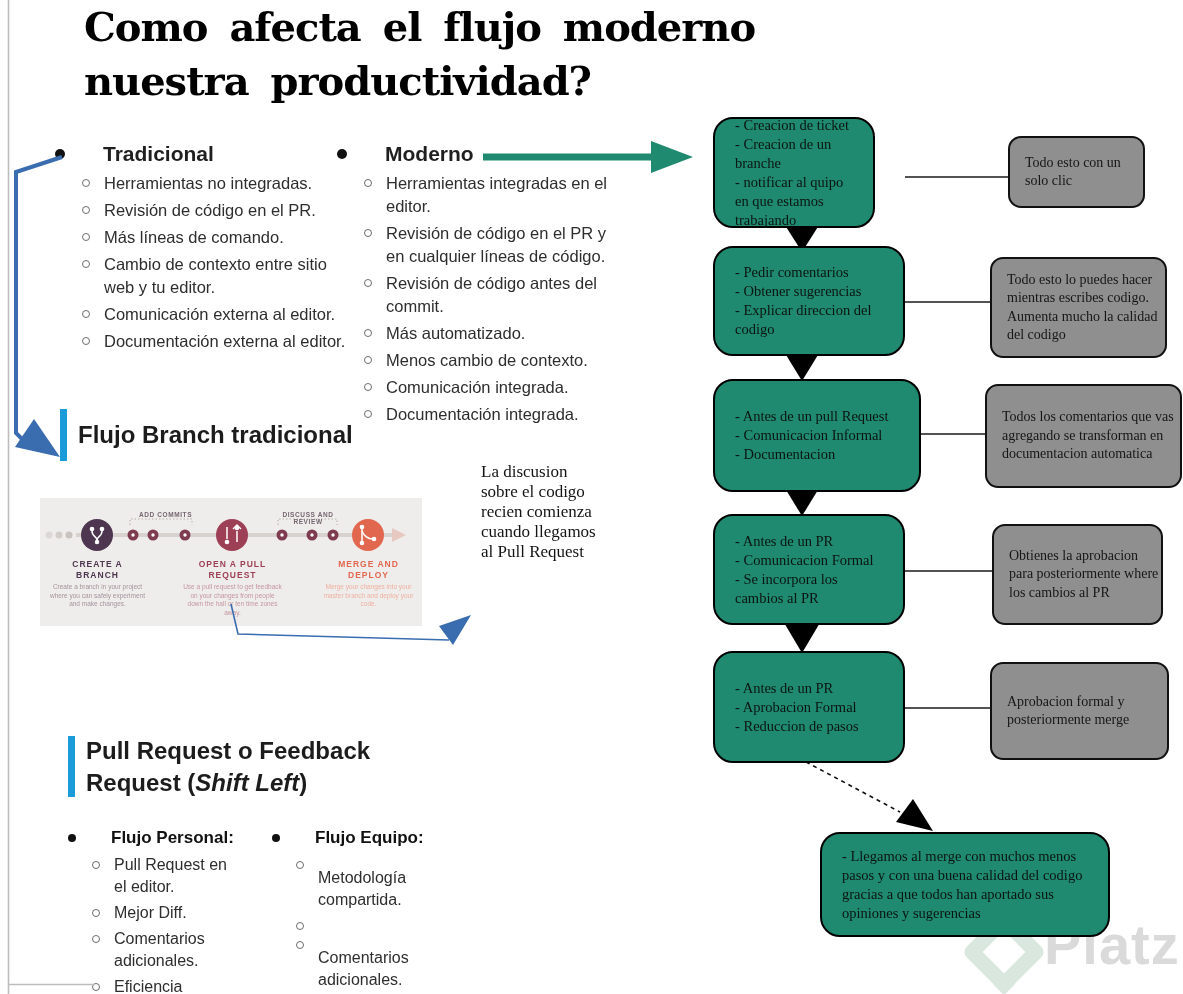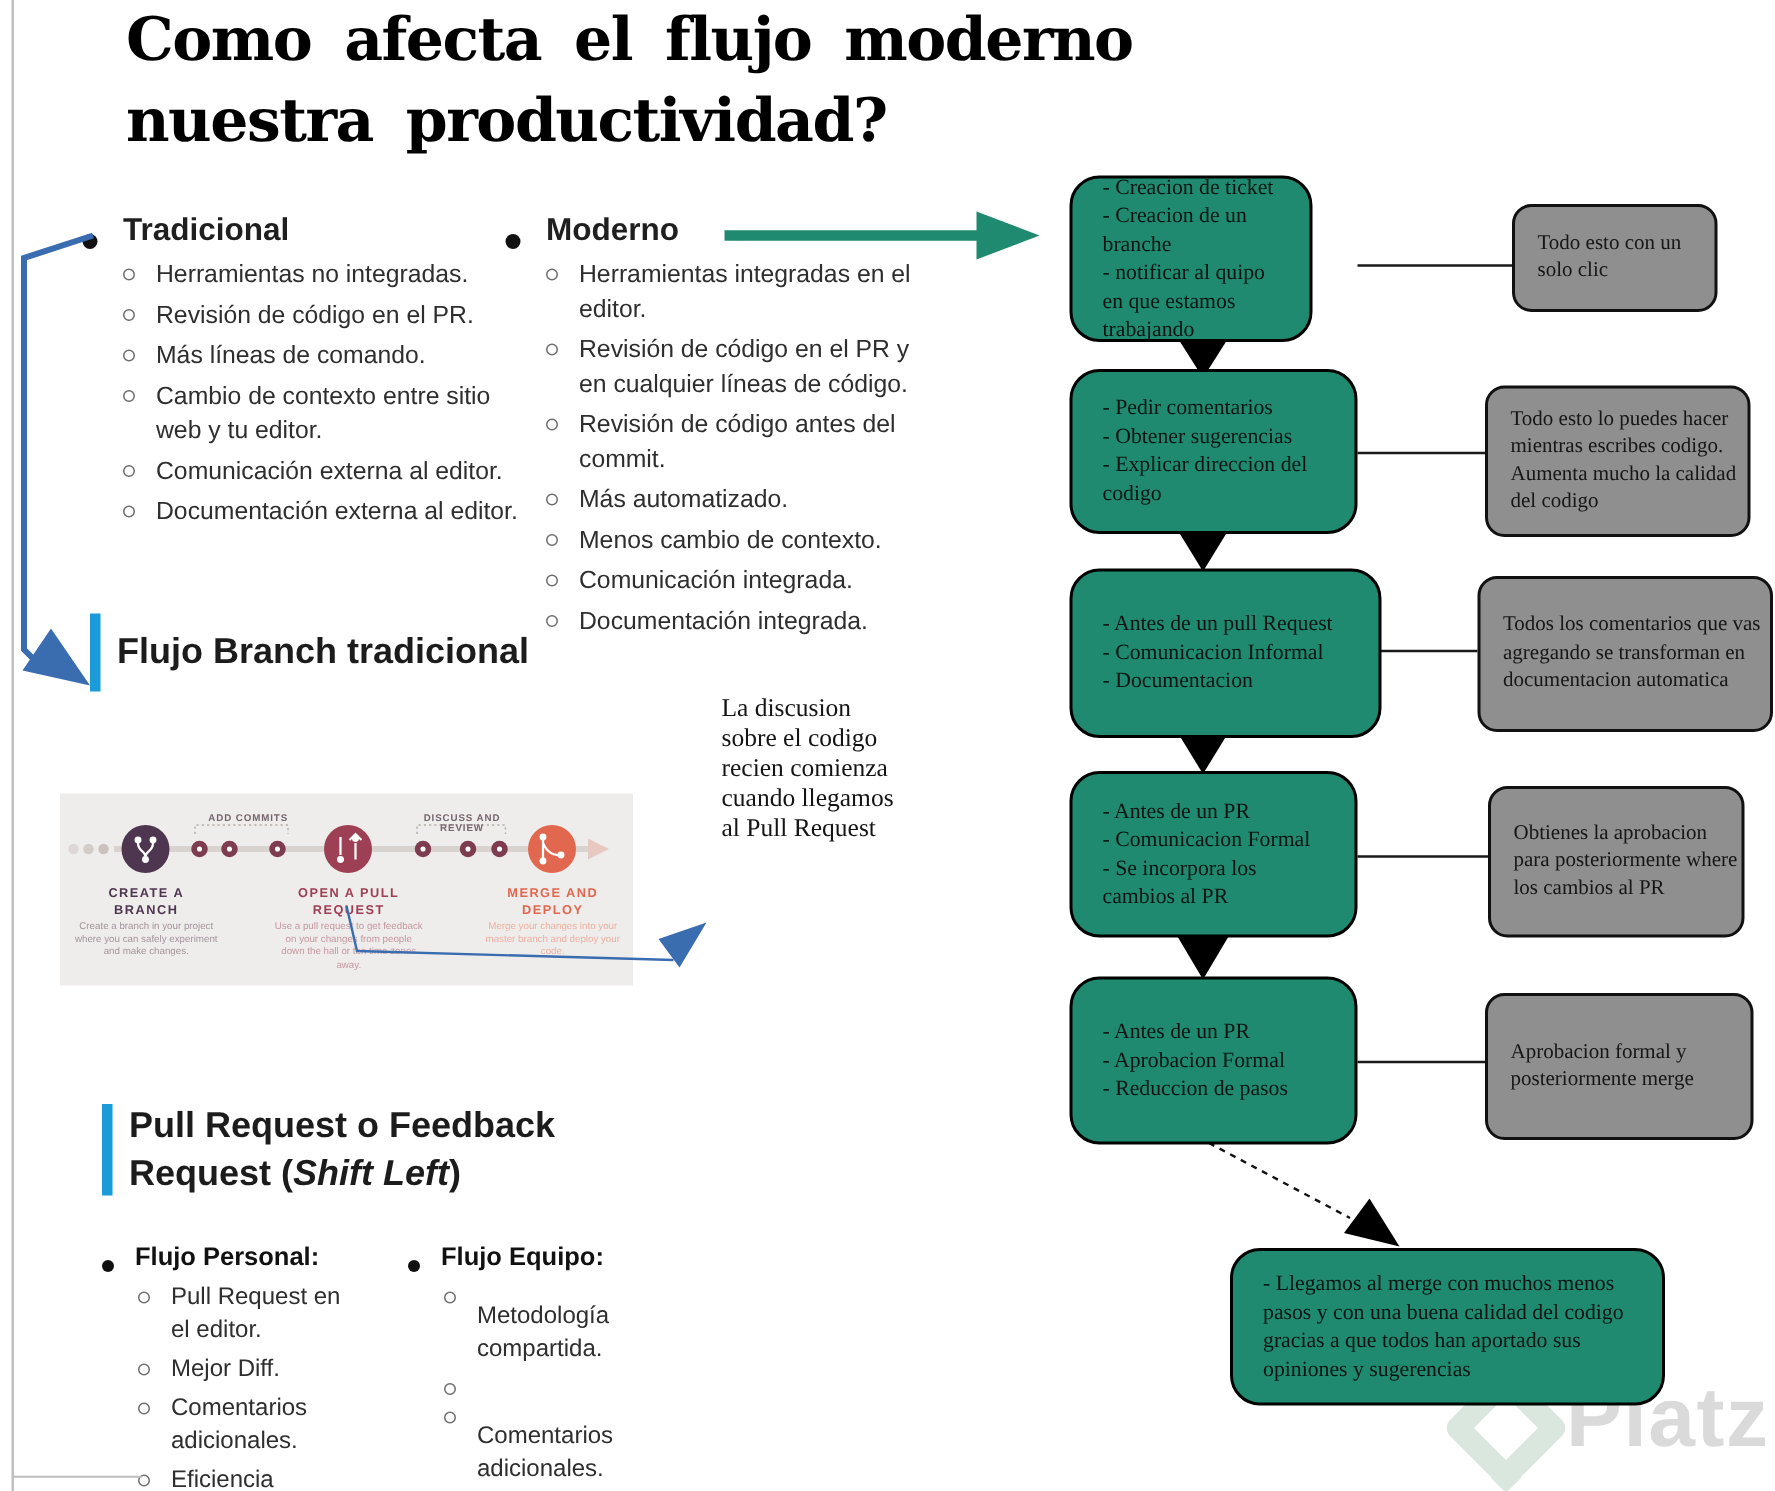--- a/index.html
+++ b/index.html
@@ -14,41 +14,41 @@
   
   #page-title {
     left:84px; top:0px; width:730px;
     font-family:"DejaVu Serif", serif; font-weight:700;
     font-size:40px; line-height:54px; color:#000; word-spacing:9px;
     white-space:pre-line; letter-spacing:-1px;
   }
 
   
   .toplist { width:300px; }
-  .list-head { display:flex; align-items:flex-end; margin-bottom:6px; }
+  .list-head { display:flex; align-items:center; margin-bottom:6px;gap:21px; }
   .dot-filled { width:10px; height:10px; border-radius:50%; background:#111; margin-right:17px; flex:0 0 auto; }
   .list-head .lbl { font-size:21px; font-weight:700; color:#1f1f1f; }
   .sub-item { display:flex; margin:0 0 4px 27px; }
   .dot-hollow { width:8px; height:8px; border:1.6px solid #6d6d6d; border-radius:50%; margin:7px 14px 0 0; flex:0 0 auto; }
   .sub-item .txt { font-size:16.5px; line-height:23px; color:#2e2e2e; }
   #tradicional-list { left:55px; top:142px; }
   #tradicional-list .txt { width:242px; }
   #moderno-list { left:337px; top:142px; }
   #moderno-list .txt { width:236px; }
 
   
   .bar { width:7px; background:#1b9cd8; }
   #flujo-branch-bar { left:60px; top:409px; height:52px; }
   #flujo-branch-heading { left:78px; top:421px; font-size:24px; font-weight:700; color:#1c1c1c; }
   #pr-bar { left:68px; top:736px; height:61px; }
   #pr-heading { left:86px; top:735px; width:336px; font-size:24px; line-height:32px; font-weight:700; color:#1c1c1c; }
   #pr-heading .it { font-style:italic; }
 
   
-  #ghflow { left:40px; top:498px; width:382px; height:128px; background:#efedeb;margin-top:31px; }
+  #ghflow { left:40px; top:498px; width:382px; height:128px; background:#efedeb; }
   #ghflow .cap { position:absolute; top:13px; font-size:6.5px; font-weight:700; letter-spacing:.6px; color:#756570; text-align:center; }
   #ghflow .step-title { position:absolute; top:61px; font-size:8.5px; line-height:10.5px; font-weight:700; letter-spacing:1px; text-align:center; white-space:pre-line; }
   #ghflow .step-desc { position:absolute; top:85px; font-size:6.5px; line-height:8.5px; text-align:center; }
 
   
   #discusion-note {
     left:434px; top:462px; width:122px;
     font-family:"Liberation Serif", serif; font-size:17px; line-height:20px; color:#141414;margin-left:47px;
   }
 

